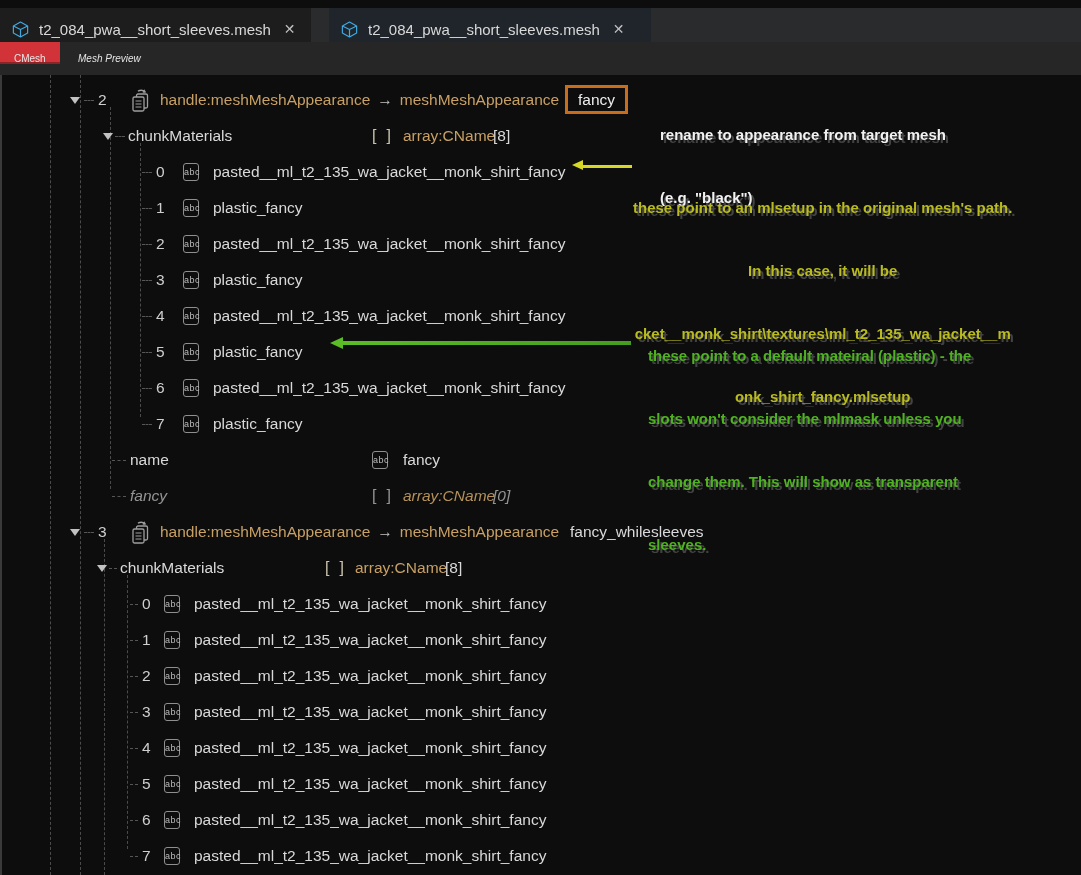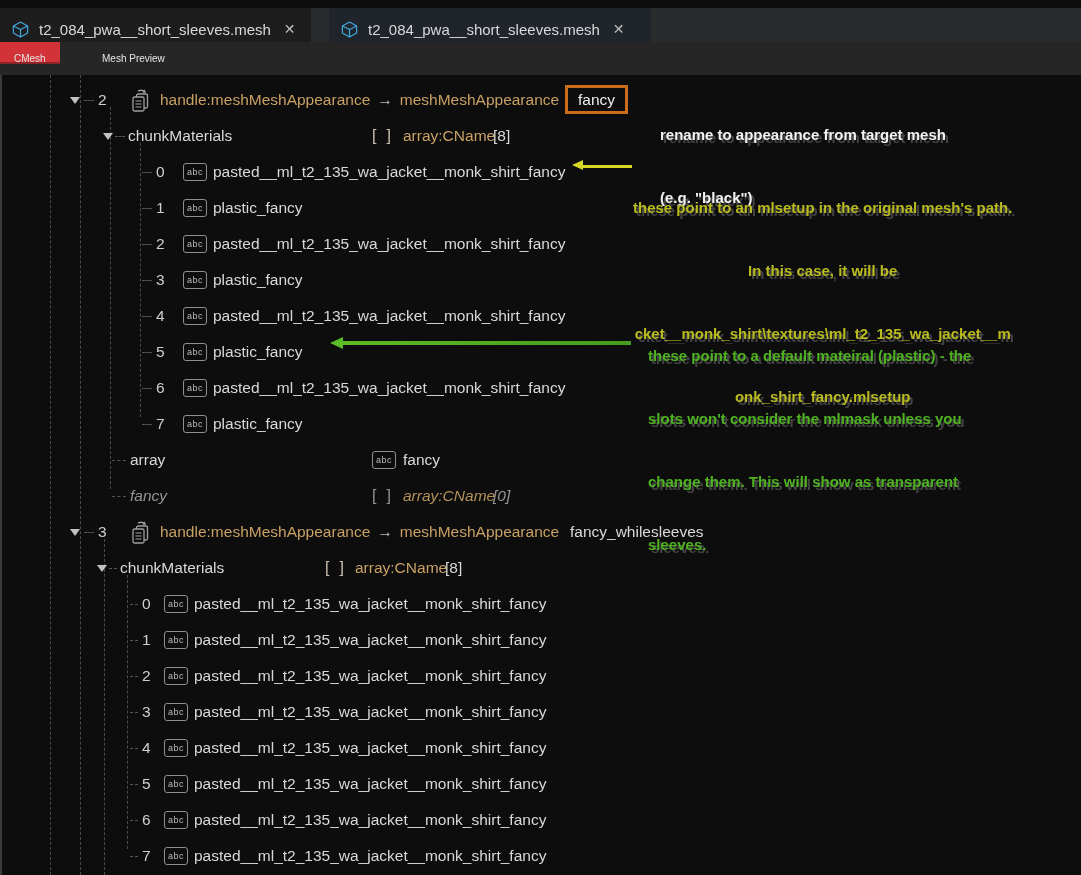--- a/index.html
+++ b/index.html
@@ -14,38 +14,38 @@
   .wtab2 { left:329px; width:322px; background:#1f252b; }
   .wtab-label { color:#d8d8d8; font-size:15px; white-space:nowrap; }
   .wtab-close { color:#bfbfbf; font-size:14px; margin-left:4px; }
   .cube-svg { flex:0 0 auto; }
 
   
   .docbar { position:absolute; left:0; top:42px; width:1081px; height:33px; background:#262626; }
   .doctab { position:absolute; top:0; height:22px; line-height:33px; font-size:10px; color:#e5e5e5;
             padding:0 14px; cursor:pointer; }
   .doctab.active { left:0; background:#d13338; border-bottom:2px solid #8c2327; }
-  .doctab.plain  { left:88px; }
+  .doctab.plain  { left:64px;font-style:italic; }
 
   
   .content { position:absolute; left:0; top:75px; width:1081px; height:800px; background:#0d0d0d; }
   .left-edge { position:absolute; left:0; top:0; width:2px; height:800px; background:#3a3a3a; }
 
   .guide { position:absolute; width:0; border-left:1px dashed #4b4b4b; }
 
   .row { position:absolute; left:0; width:1081px; height:36px; font-size:15.5px; color:#d9d9d9; }
   .row .cell { position:absolute; top:0; height:36px; line-height:36px; white-space:nowrap; }
   .tri { position:absolute; top:15px; width:0; height:0;
          border-left:5px solid transparent; border-right:5px solid transparent;
          border-top:7px solid #c2c2c2; }
   .dash { position:absolute; top:18px; border-top:1px dashed #565656; }
   .gold { color:#c8a064; }
   .arrowch { color:#c2c2c2; padding:0 7px; }
   .num { color:#cfcfcf; }
-  .abc { position:absolute; top:9px; width:24px; height:18px; border:1px solid #8f8f8f;
+  .abc { position:absolute; top:9px; width:16px; height:18px; border:1px solid #8f8f8f;
          border-radius:3px; color:#bdbdbd; font-size:9px; line-height:16px; text-align:center;
          letter-spacing:.5px; }
   .brk { font-size:16px; color:#cbc3ae; display:inline-flex; gap:10px; }
   .count { color:#d9d9d9; padding-left:10px; }
   .handle-svg { position:absolute; top:6px; }
   .valbox { position:absolute; left:565px; top:3px; height:29px; line-height:23px; padding:0 10px;
             border:3px solid #c96d1c; color:#ececec; }
   .muted, .muted * { color:#949494; }
   .it { font-style:italic; }
   .dimgold { color:#b4915a; }
@@ -175,21 +175,21 @@
   </div>
   <div class="row" style="top:331px;">
     <span class="dash" style="left:142px; width:10px;"></span>
     <span class="cell num" style="left:156px;">7</span>
     <span class="abc" style="left:183px;">abc</span>
     <span class="cell" style="left:213px;">plastic_fancy</span>
   </div>
 
   <div class="row" style="top:367px;">
     <span class="dash" style="left:112px; width:14px;"></span>
-    <span class="cell" style="left:130px;">array</span>
+    <span class="cell" style="left:130px;">name</span>
     <span class="abc" style="left:372px;">abc</span>
     <span class="cell" style="left:403px;">fancy</span>
   </div>
 
   <div class="row muted" style="top:403px;">
     <span class="dash" style="left:112px; width:14px;"></span>
     <span class="cell it" style="left:130px;">fancy</span>
     <span class="cell brk" style="left:372px;">
         <span>[</span>
         <span>]</span>

